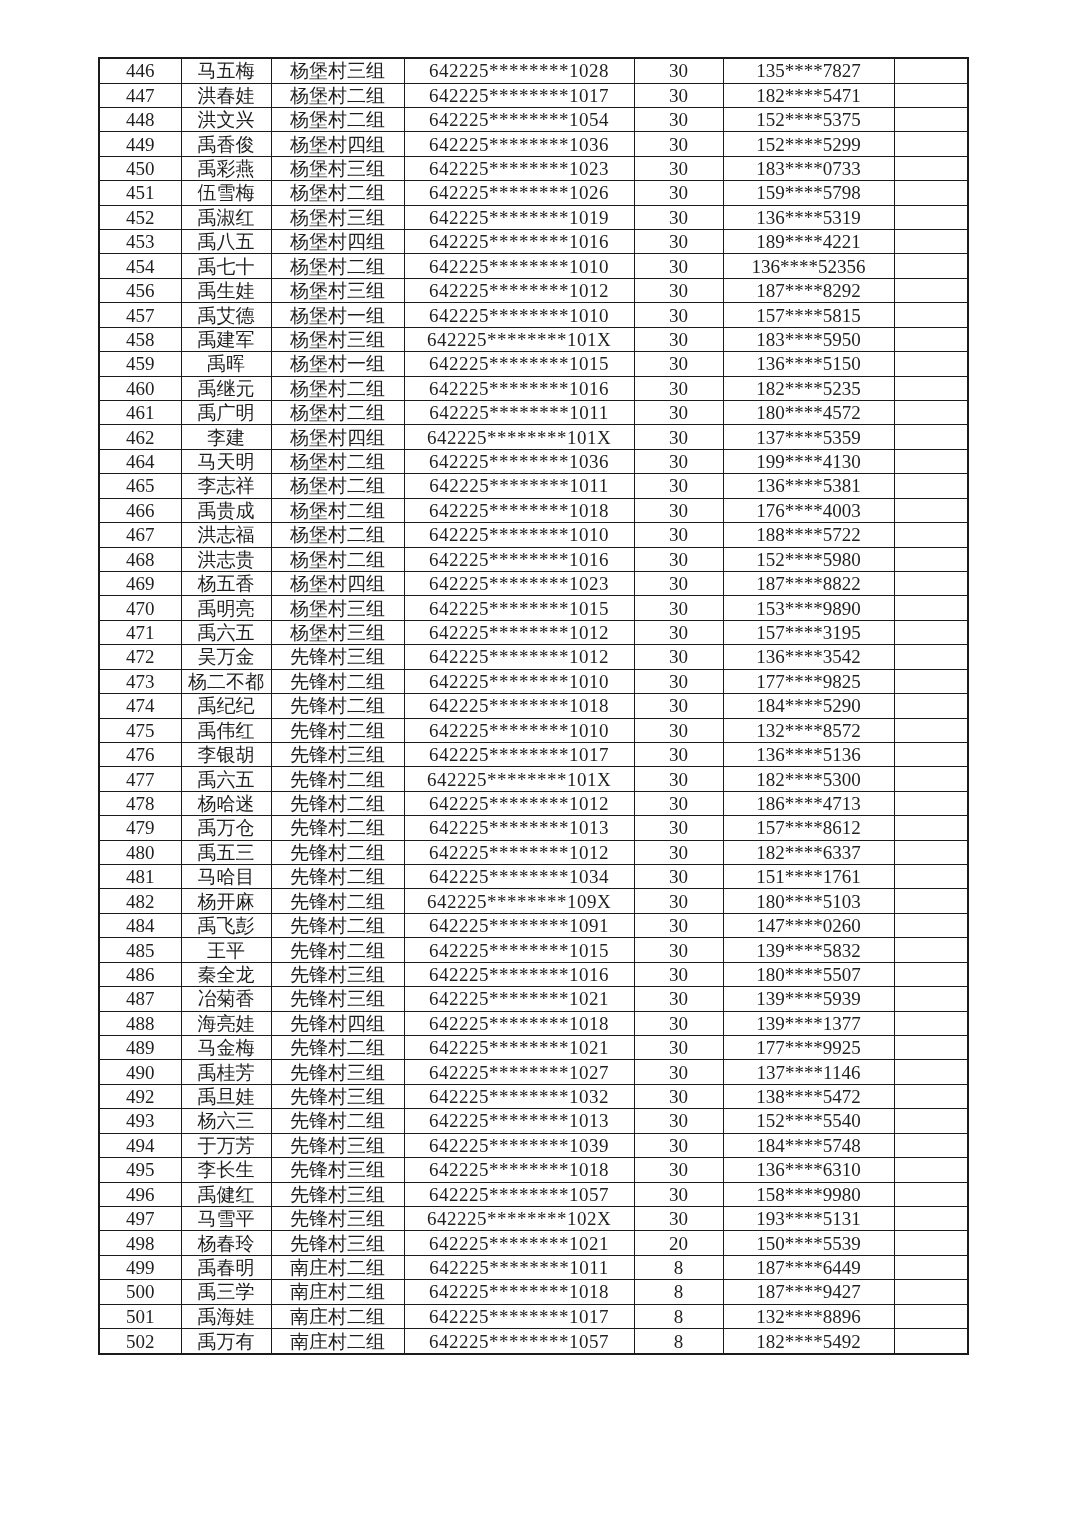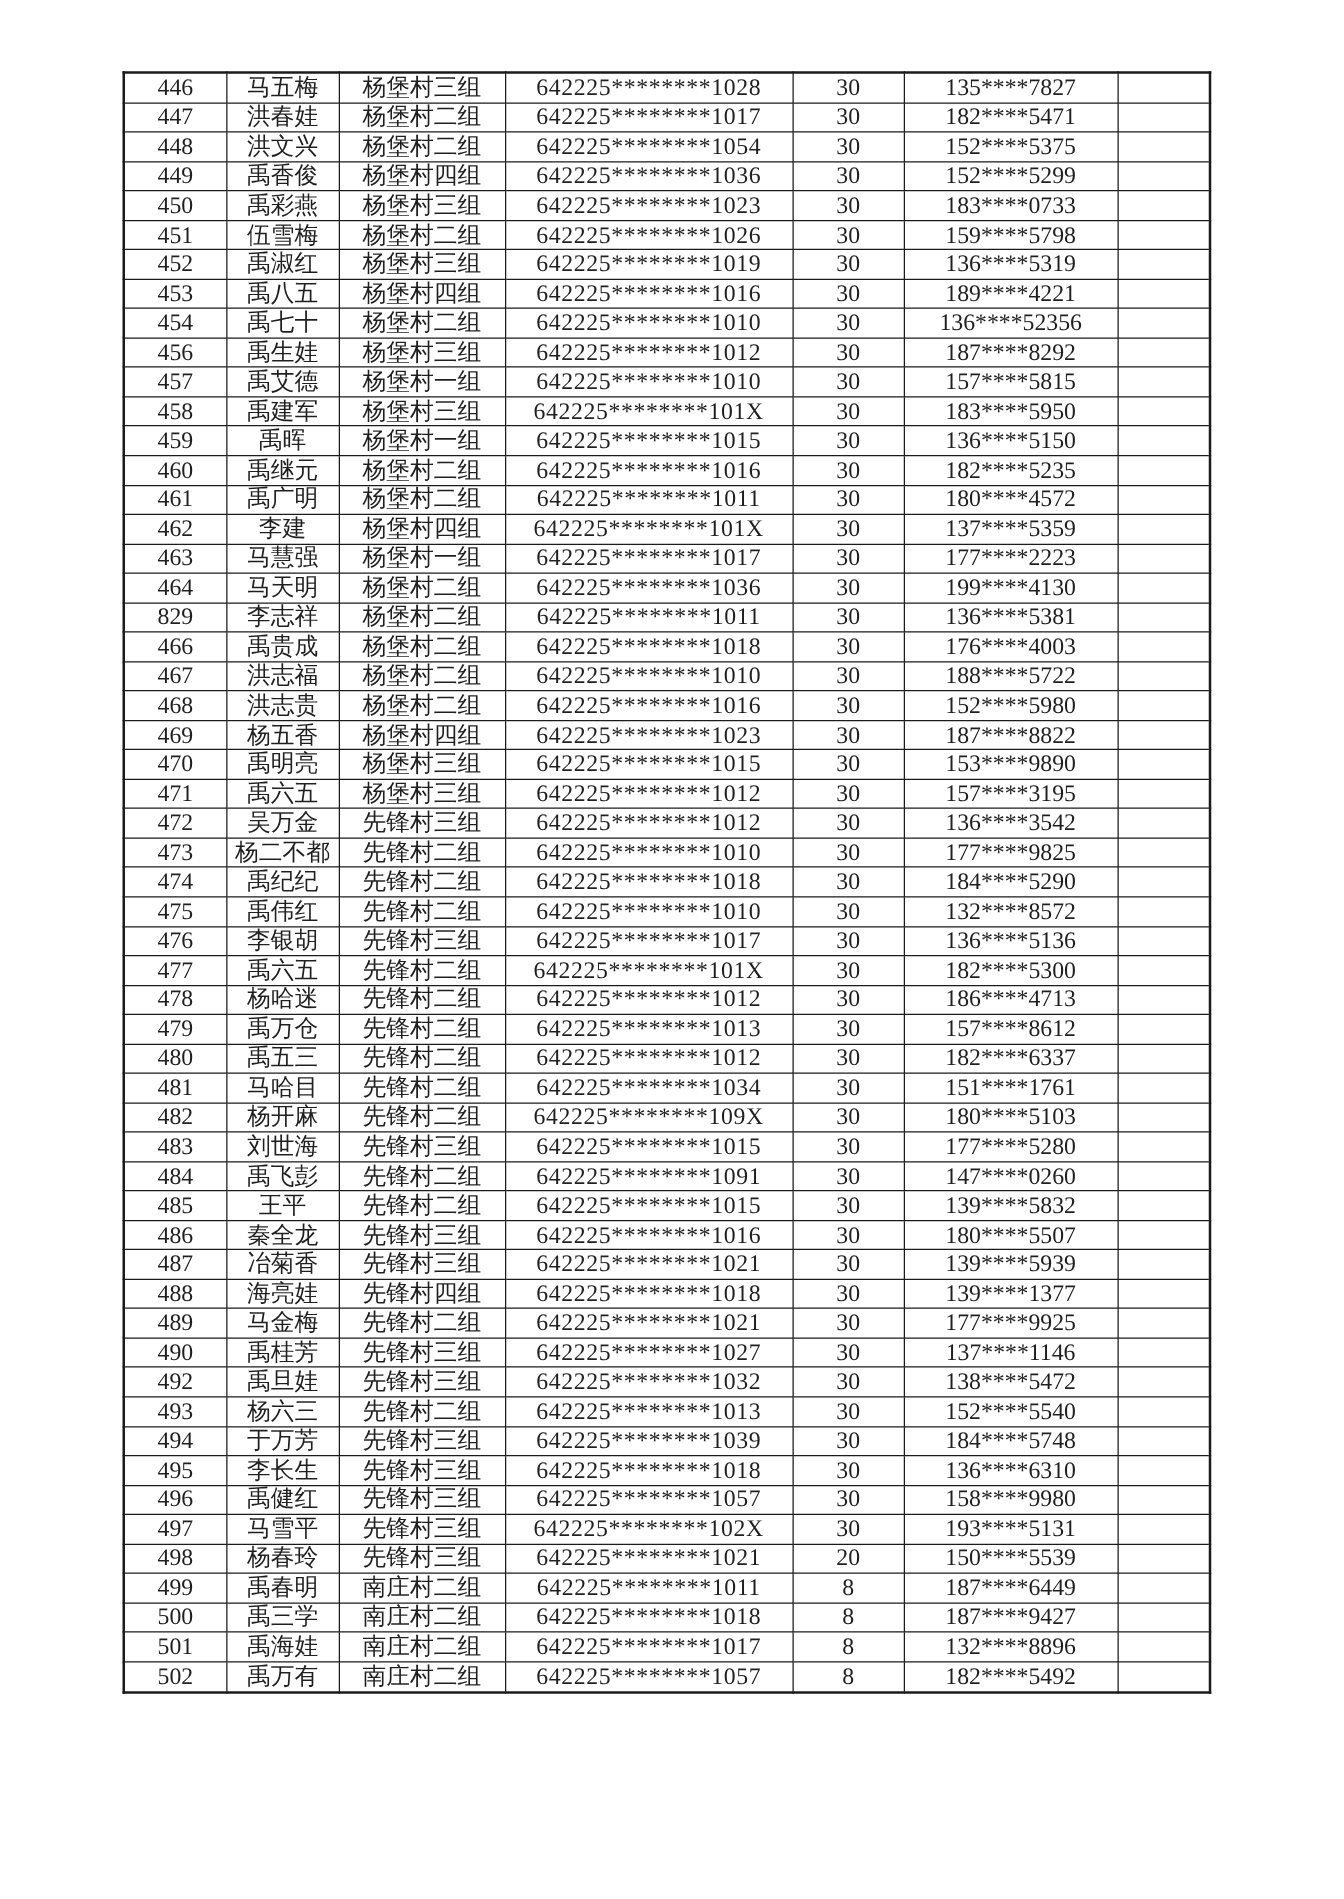--- a/index.html
+++ b/index.html
@@ -199,39 +199,30 @@
         <tr>
           <td class="cell-serial">462</td>
           <td class="cell-name">李建</td>
           <td class="cell-village">杨堡村四组</td>
           <td class="cell-id">642225********101X</td>
           <td class="cell-amount">30</td>
           <td class="cell-phone">137****5359</td>
           <td class="cell-note"></td>
         </tr>
         <tr>
-          <td class="cell-serial">463</td>
-          <td class="cell-name">马慧强</td>
-          <td class="cell-village">杨堡村一组</td>
-          <td class="cell-id">642225********1017</td>
-          <td class="cell-amount">30</td>
-          <td class="cell-phone">177****2223</td>
-          <td class="cell-note"></td>
-        </tr>
-        <tr>
           <td class="cell-serial">464</td>
           <td class="cell-name">马天明</td>
           <td class="cell-village">杨堡村二组</td>
           <td class="cell-id">642225********1036</td>
           <td class="cell-amount">30</td>
           <td class="cell-phone">199****4130</td>
           <td class="cell-note"></td>
         </tr>
         <tr>
-          <td class="cell-serial">829</td>
+          <td class="cell-serial">465</td>
           <td class="cell-name">李志祥</td>
           <td class="cell-village">杨堡村二组</td>
           <td class="cell-id">642225********1011</td>
           <td class="cell-amount">30</td>
           <td class="cell-phone">136****5381</td>
           <td class="cell-note"></td>
         </tr>
         <tr>
           <td class="cell-serial">466</td>
           <td class="cell-name">禹贵成</td>
@@ -376,29 +367,20 @@
           <td class="cell-phone">151****1761</td>
           <td class="cell-note"></td>
         </tr>
         <tr>
           <td class="cell-serial">482</td>
           <td class="cell-name">杨开麻</td>
           <td class="cell-village">先锋村二组</td>
           <td class="cell-id">642225********109X</td>
           <td class="cell-amount">30</td>
           <td class="cell-phone">180****5103</td>
-          <td class="cell-note"></td>
-        </tr>
-        <tr>
-          <td class="cell-serial">483</td>
-          <td class="cell-name">刘世海</td>
-          <td class="cell-village">先锋村三组</td>
-          <td class="cell-id">642225********1015</td>
-          <td class="cell-amount">30</td>
-          <td class="cell-phone">177****5280</td>
           <td class="cell-note"></td>
         </tr>
         <tr>
           <td class="cell-serial">484</td>
           <td class="cell-name">禹飞彭</td>
           <td class="cell-village">先锋村二组</td>
           <td class="cell-id">642225********1091</td>
           <td class="cell-amount">30</td>
           <td class="cell-phone">147****0260</td>
           <td class="cell-note"></td>

